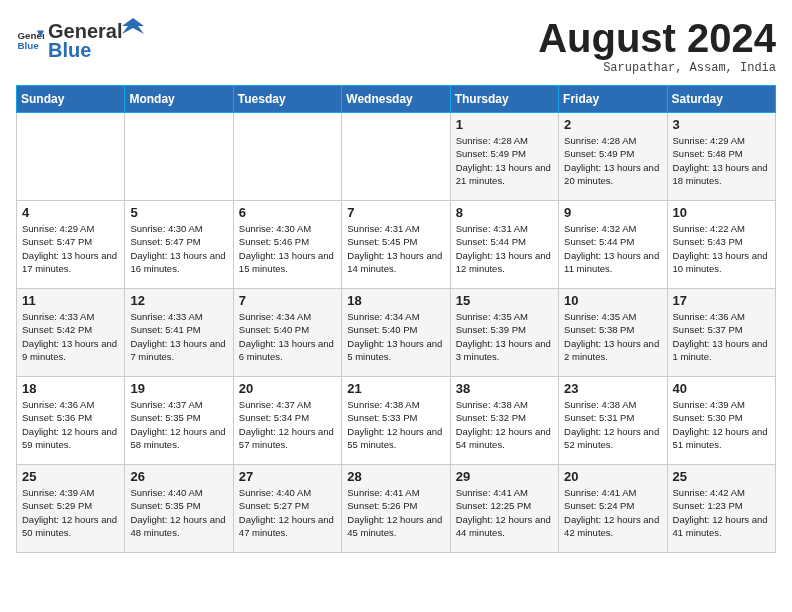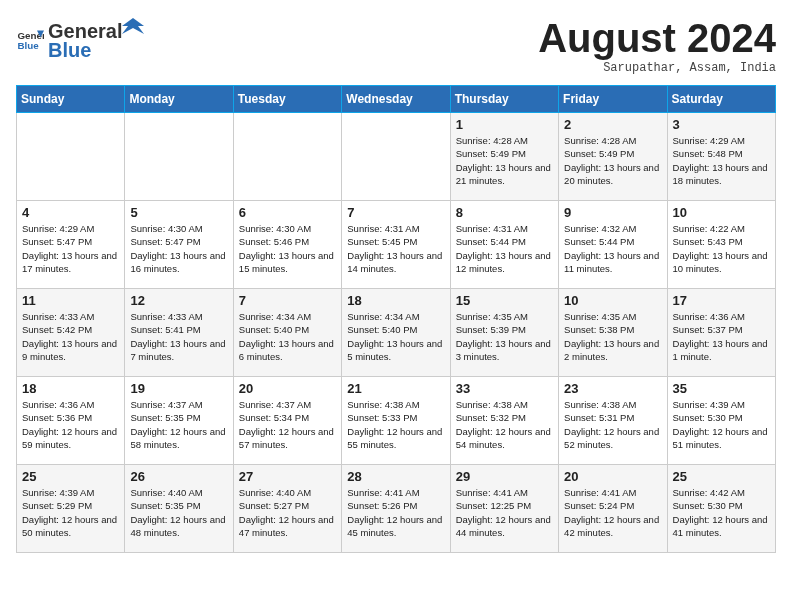--- a/index.html
+++ b/index.html
@@ -270,35 +270,35 @@
 and 57 minutes.</div>
         </td>
         <td>
           <span class="day-number">21</span>
           <div class="day-info">Sunrise: 4:38 AM
 Sunset: 5:33 PM
 Daylight: 12 hours
 and 55 minutes.</div>
         </td>
         <td>
-          <span class="day-number">33</span>
+          <span class="day-number">38</span>
           <div class="day-info">Sunrise: 4:38 AM
 Sunset: 5:32 PM
 Daylight: 12 hours
 and 54 minutes.</div>
         </td>
         <td>
           <span class="day-number">23</span>
           <div class="day-info">Sunrise: 4:38 AM
 Sunset: 5:31 PM
 Daylight: 12 hours
 and 52 minutes.</div>
         </td>
         <td>
-          <span class="day-number">35</span>
+          <span class="day-number">40</span>
           <div class="day-info">Sunrise: 4:39 AM
 Sunset: 5:30 PM
 Daylight: 12 hours
 and 51 minutes.</div>
         </td>
       </tr>
       <tr>
         <td>
           <span class="day-number">25</span>
           <div class="day-info">Sunrise: 4:39 AM
@@ -337,19 +337,19 @@
         <td>
           <span class="day-number">20</span>
           <div class="day-info">Sunrise: 4:41 AM
 Sunset: 5:24 PM
 Daylight: 12 hours
 and 42 minutes.</div>
         </td>
         <td>
           <span class="day-number">25</span>
           <div class="day-info">Sunrise: 4:42 AM
-Sunset: 5:30 PM
+Sunset: 1:23 PM
 Daylight: 12 hours
 and 41 minutes.</div>
         </td>
       </tr>
     </tbody>
 </table>
 
 </body></html>

